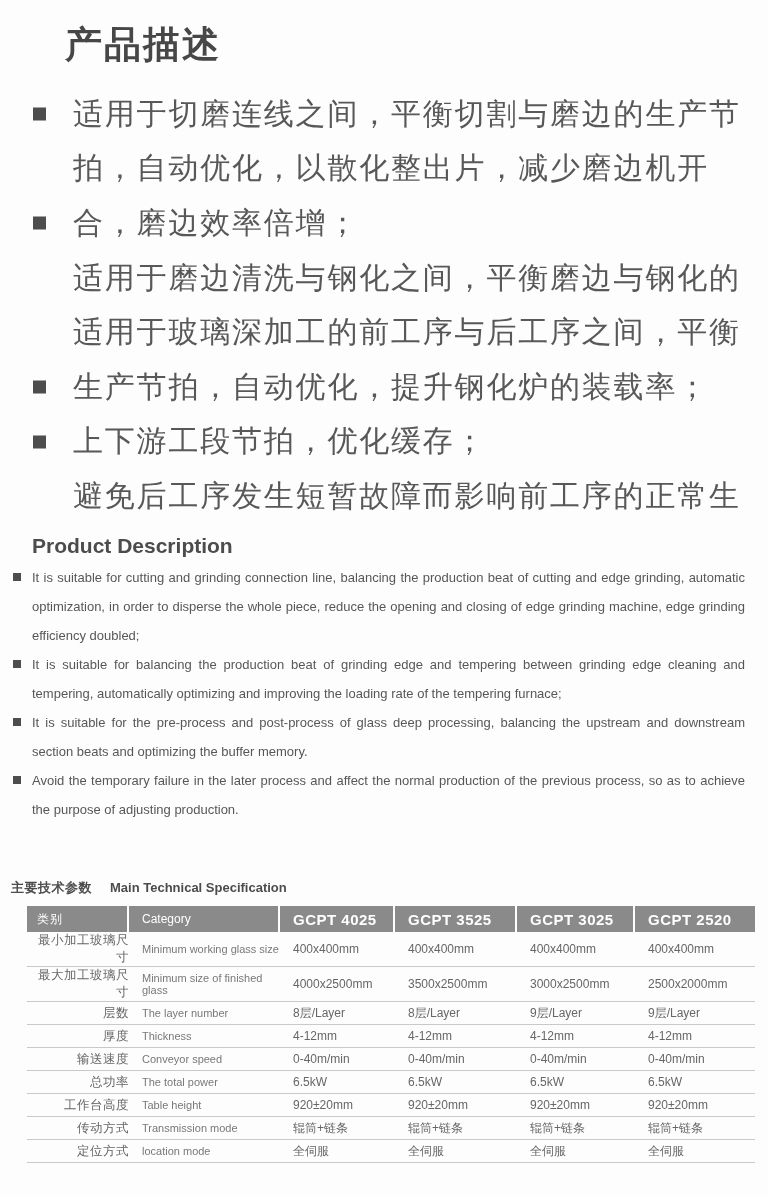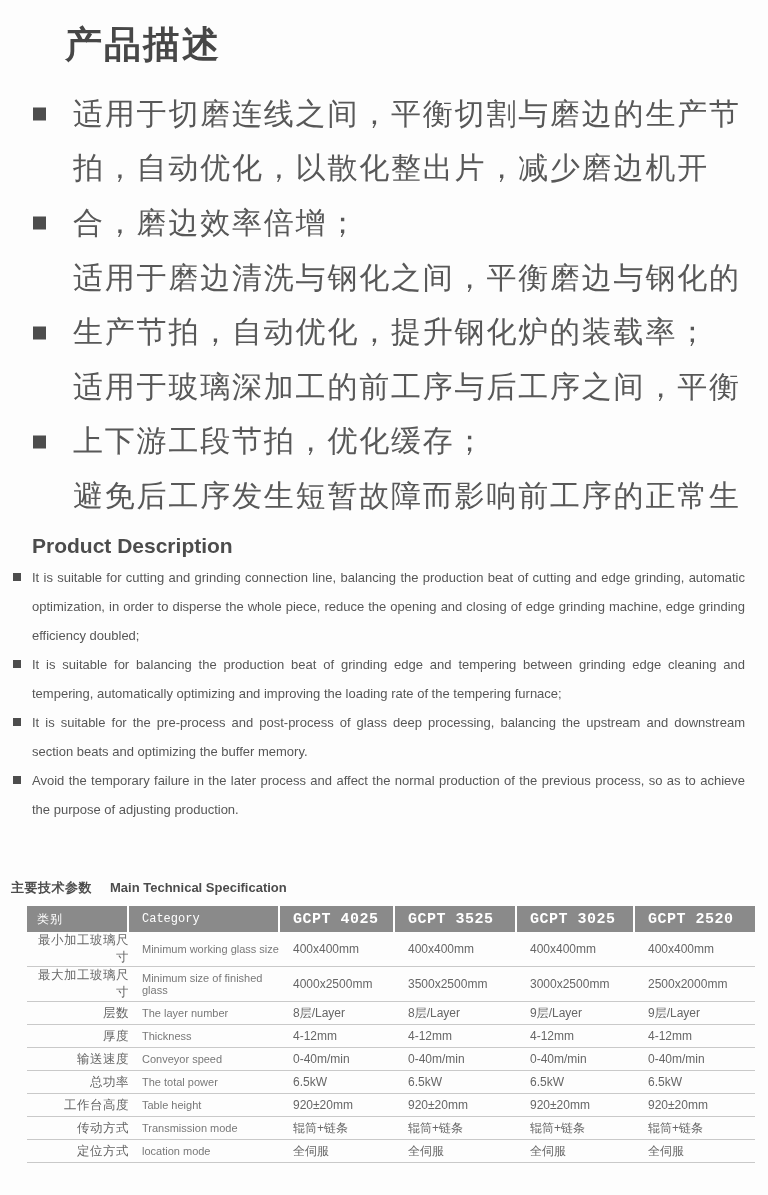--- a/index.html
+++ b/index.html
@@ -43,21 +43,21 @@
     font-size:13px;font-weight:bold;color:#4c4c4c;
   }
   .spec-title .t-cn{margin-right:18px;letter-spacing:0.5px;}
   .spec-table{
     position:absolute;left:27px;top:906px;width:728px;
     border-collapse:separate;border-spacing:0;table-layout:fixed;
   }
   .spec-table th{
     height:26px;background:#8a8a8a;color:#ffffff;font-weight:normal;
     text-align:left;padding:0 0 0 13px;border-right:2px solid #ffffff;
-    font-size:12px;vertical-align:middle;font-family:Liberation Mono, monospace;
+    font-size:12px;vertical-align:middle;
   }
   .spec-table th.h-cn{padding-left:10px;letter-spacing:1px;}
   .spec-table th.h-model{font-weight:bold;font-size:15px;letter-spacing:0.5px;}
   .spec-table th:last-child{border-right:none;}
   .spec-table td{
     height:22px;border-bottom:1px solid #c9c9c9;vertical-align:middle;
     padding:0 0 0 13px;
   }
   .spec-table td.c-cn{font-size:12.5px;color:#666;padding-left:10px;letter-spacing:0.5px;text-align:right;}
   .spec-table td.c-en{font-size:11px;color:#787878;}
@@ -79,25 +79,25 @@
       <span>拍，自动优化，以散化整出片，减少磨边机开</span>
     </div>
     <div class="cn-line">
       <span class="sq-cn"></span>
       <span>合，磨边效率倍增；</span>
     </div>
     <div class="cn-line">
       <span>适用于磨边清洗与钢化之间，平衡磨边与钢化的</span>
     </div>
     <div class="cn-line">
+      <span>适用于玻璃深加工的前工序与后工序之间，平衡</span>
+    </div>
+    <div class="cn-line">
       <span class="sq-cn"></span>
       <span>生产节拍，自动优化，提升钢化炉的装载率；</span>
-    </div>
-    <div class="cn-line">
-      <span>适用于玻璃深加工的前工序与后工序之间，平衡</span>
     </div>
     <div class="cn-line">
       <span class="sq-cn"></span>
       <span>上下游工段节拍，优化缓存；</span>
     </div>
     <div class="cn-line">
       <span>避免后工序发生短暂故障而影响前工序的正常生</span>
     </div>
   </div>
 

